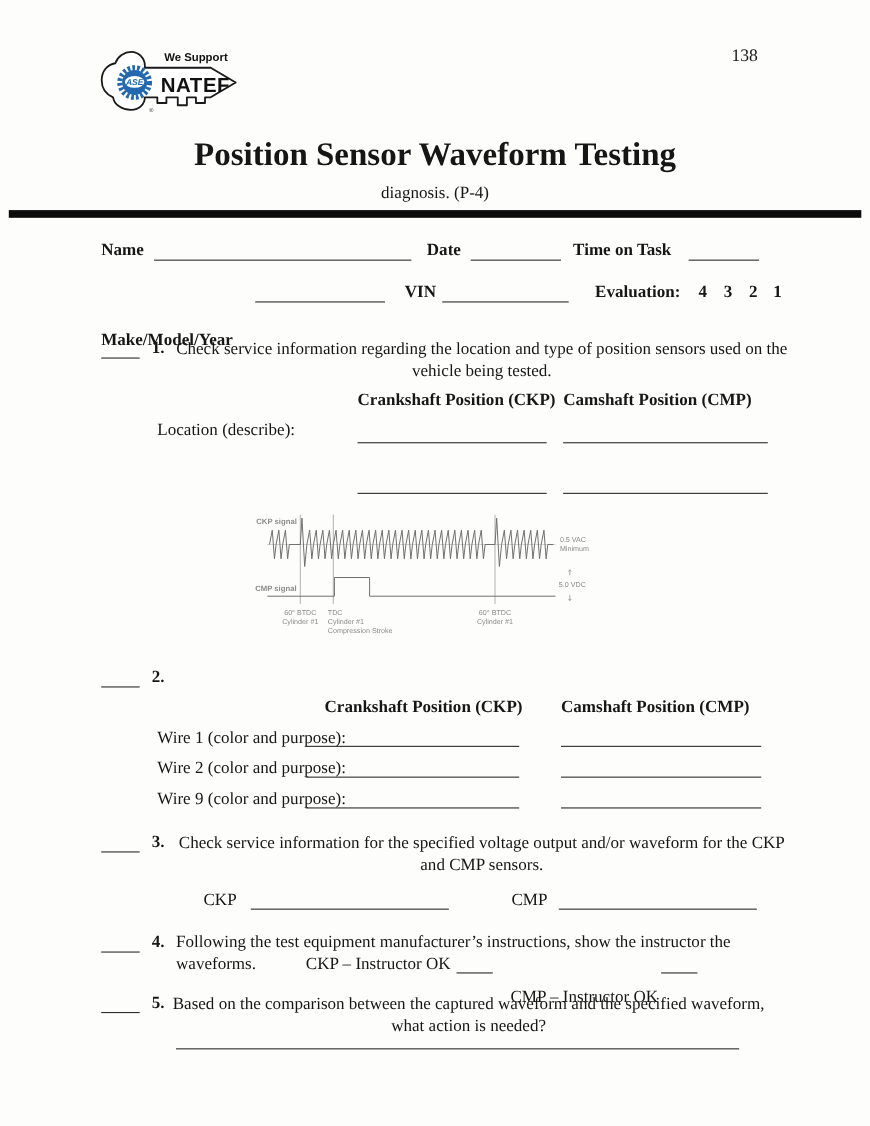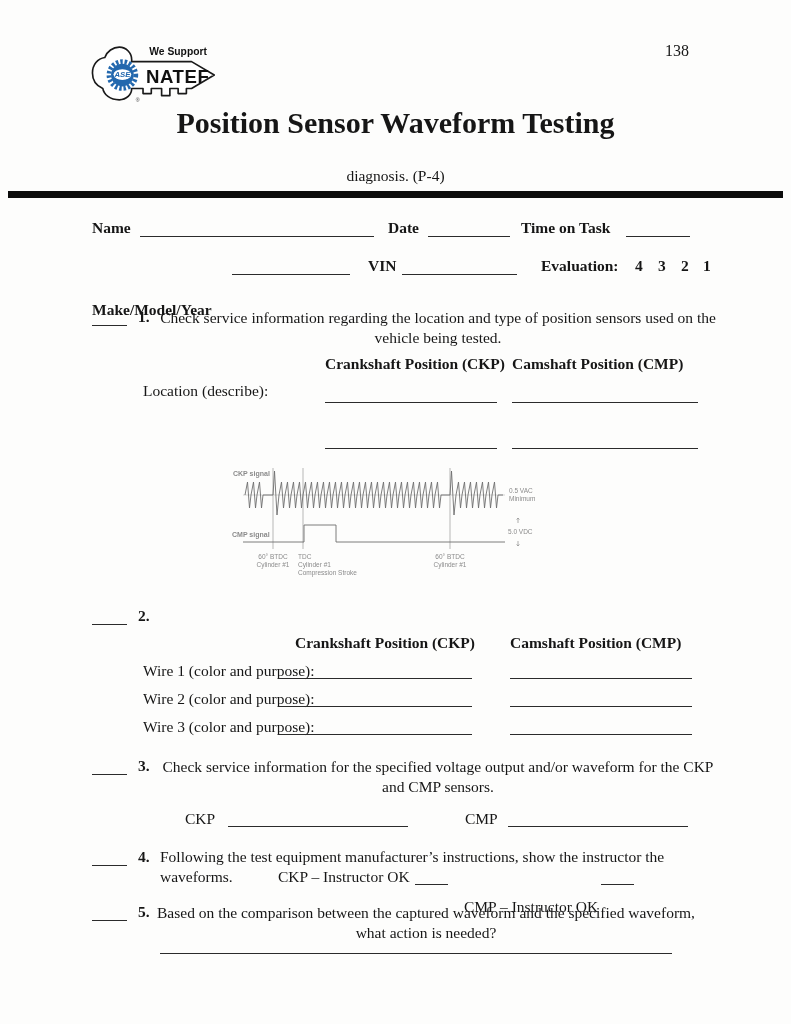--- a/index.html
+++ b/index.html
@@ -40,21 +40,21 @@
     <g>
       <circle cx="33" cy="32" r="13" fill="none" stroke="#2368ae" stroke-width="4.6" stroke-dasharray="2.4 1.8"></circle>
       <circle cx="33" cy="32" r="11" fill="#2368ae"></circle>
       <ellipse cx="33" cy="31.5" rx="8.6" ry="5.2" fill="#ffffff"></ellipse>
       <text class="logo-ase" x="33" y="34" text-anchor="middle">ASE</text>
     </g>
     <text class="logo-name" x="56" y="40">NATEF</text>
     <text class="logo-reg" x="46" y="58">®</text>
   </svg>
 
-  <div class="pos ctr b" style="top:106px;font-size:30px;">Position Sensor Waveform Testing</div>
+  <div class="pos ctr b" style="top:124px;font-size:30px;">Position Sensor Waveform Testing</div>
   <div class="pos ctr" style="top:167px;">diagnosis.  (P-4)</div>
 
   <div class="pos bar" style="left:8px;top:191px;width:775px;height:7px;"></div>
 
   <span class="pos b" style="left:92px;top:219px;">Name</span>
   <span class="pos ul" style="left:140px;top:221px;width:234px;"></span>
   <span class="pos b" style="left:388px;top:219px;">Date</span>
   <span class="pos ul" style="left:428px;top:221px;width:82px;"></span>
   <span class="pos b" style="left:521px;top:219px;">Time on Task</span>
   <span class="pos ul" style="left:626px;top:221px;width:64px;"></span>
@@ -117,21 +117,21 @@
   <span class="pos b" style="left:510px;top:634px;">Camshaft Position (CMP)</span>
 
   <span class="pos" style="left:143px;top:662px;">Wire 1 (color and purpose):</span>
   <span class="pos ul" style="left:278px;top:663px;width:194px;"></span>
   <span class="pos ul" style="left:510px;top:663px;width:182px;"></span>
 
   <span class="pos" style="left:143px;top:690px;">Wire 2 (color and purpose):</span>
   <span class="pos ul" style="left:278px;top:691px;width:194px;"></span>
   <span class="pos ul" style="left:510px;top:691px;width:182px;"></span>
 
-  <span class="pos" style="left:143px;top:718px;">Wire 3 (color and purpose):</span>
+  <span class="pos" style="left:143px;top:718px;">Wire 9 (color and purpose):</span>
   <span class="pos ul" style="left:278px;top:719px;width:194px;"></span>
   <span class="pos ul" style="left:510px;top:719px;width:182px;"></span>
 
   <span class="pos ul" style="left:92px;top:759px;width:35px;"></span>
   <span class="pos item-num" style="left:138px;top:757px;">3.</span>
   <div class="pos itext" style="left:160px;top:757px;width:556px;">Check service information for the specified voltage output and/or waveform for the CKP and CMP sensors.</div>
 
   <span class="pos" style="left:185px;top:810px;">CKP</span>
   <span class="pos ul" style="left:228px;top:811px;width:180px;"></span>
   <span class="pos" style="left:465px;top:810px;">CMP</span>

